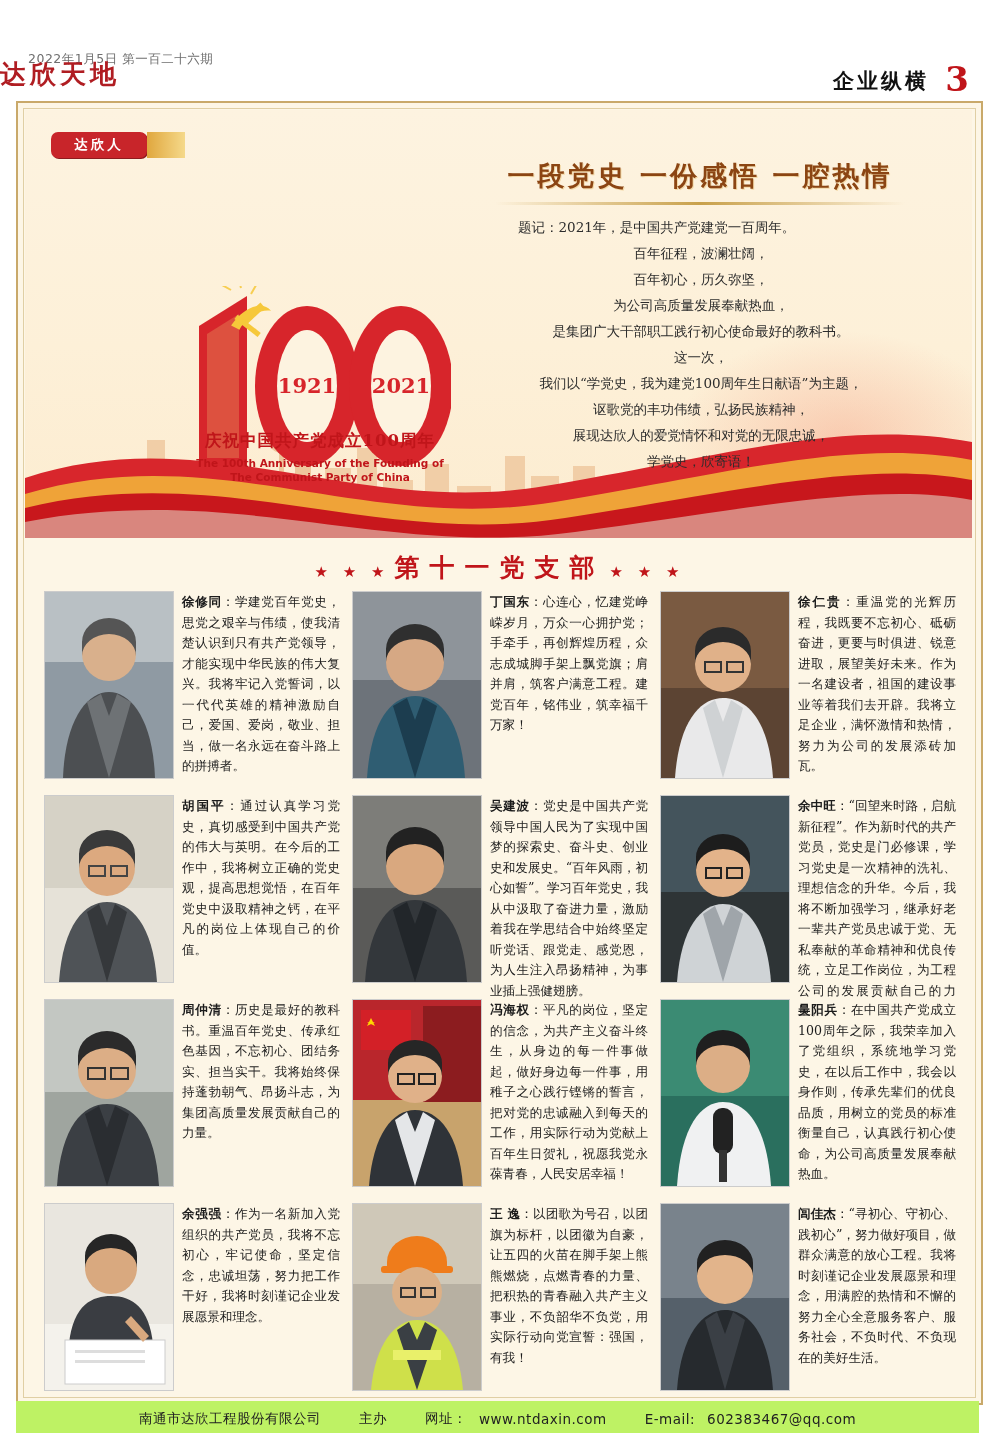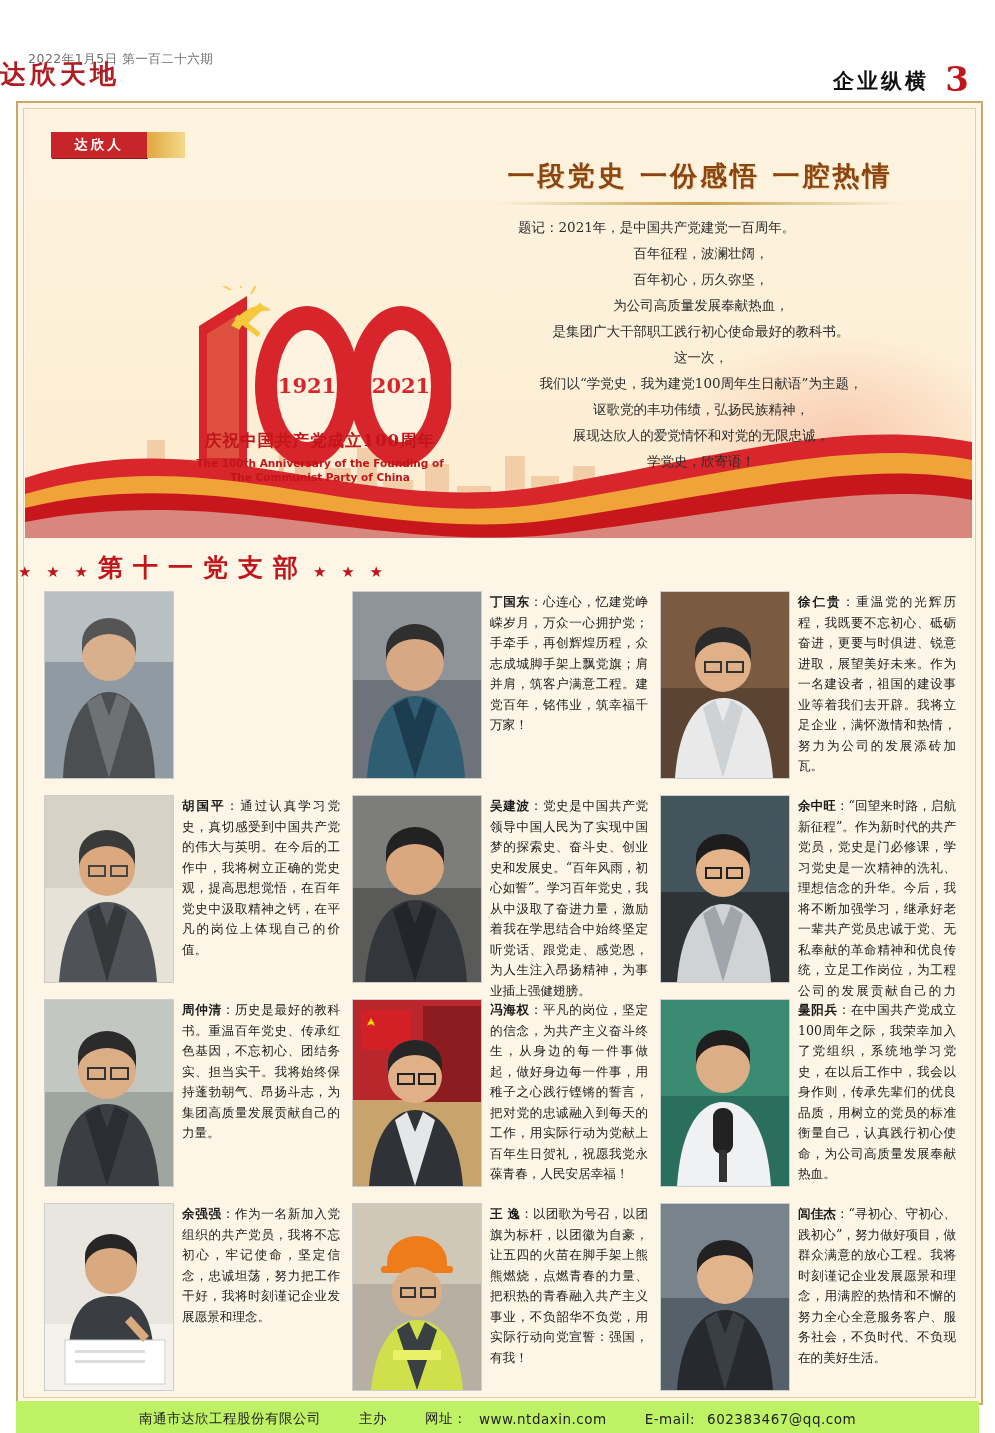--- a/index.html
+++ b/index.html
@@ -54,21 +54,21 @@
     position:absolute;right:-40px;top:220px;width:340px;height:220px;
     background:radial-gradient(ellipse at center,rgba(240,120,90,.30),rgba(240,120,90,0) 70%);
   }
   
   .skyline{position:absolute;left:0;bottom:0;width:947px;height:170px;}
   
   .ribbon{position:absolute;left:0;bottom:0;width:947px;height:130px;}
 
   .tag{
     position:absolute;left:26px;top:22px;width:96px;height:26px;
-    background:#c8252a;border-radius:0;color:#fff;
+    background:#c8252a;border-radius:7px;color:#fff;
     font-size:13.5px;font-weight:700;letter-spacing:3px;
     display:flex;align-items:center;justify-content:center;
     box-shadow:1px 1px 0 #8e1b1e;
   }
   .tag-tail{
     position:absolute;left:122px;top:22px;width:38px;height:26px;
     background:linear-gradient(90deg,#e0a73e,#f5d98a);
   }
 
   
@@ -96,21 +96,21 @@
   }
   .preface{
     position:absolute;left:455px;top:104px;width:442px;
     font-family:"DejaVu Serif","Liberation Serif",serif;
     font-size:13.5px;color:#2c2c2c;line-height:26px;text-align:center;
   }
   .preface div:first-child{text-align:left;padding-left:38px;}
 
   
   .branch{
-    position:absolute;left:0;top:448px;width:963px;
+    position:absolute;left:0;top:448px;width:963px;text-align:center;
   }
   .branch-text{
     font-family:"DejaVu Serif","Liberation Serif",serif;
     font-size:25px;font-weight:700;color:#c0151a;letter-spacing:10px;
   }
   .stars{color:#c0151a;font-size:15px;letter-spacing:5px;vertical-align:middle;}
 
   
   .grid{
     position:absolute;left:26px;top:488px;width:912px;
@@ -267,20 +267,23 @@
         <div class="photo">
           <svg width="128" height="186" viewBox="0 0 128 186">
             <rect width="128" height="186" fill="#8f9aa3"></rect>
             <rect y="0" width="128" height="70" fill="#b9c0c4"></rect>
             <circle cx="64" cy="62" r="27" fill="#d9b08c"></circle>
             <path d="M37,64 a27,22 0 0 1 54,0 l0,-14 a27,24 0 0 0 -54,0 Z" fill="#555"></path>
             <path d="M18,186 C20,128 42,100 64,100 C86,100 108,128 110,186 Z" fill="#4c4f52"></path>
             <path d="M56,102 L64,124 L72,102 L86,110 L64,186 L42,110 Z" fill="#6e7275"></path>
           </svg>
         </div>
+        <div class="txt">
+          <b>徐修同</b>：<span>学建党百年党史，思党之艰辛与伟绩，使我清楚认识到只有共产党领导，才能实现中华民族的伟大复兴。我将牢记入党誓词，以一代代英雄的精神激励自己，爱国、爱岗，敬业、担当，做一名永远在奋斗路上的拼搏者。</span>
+        </div>
       </div>
 
       <div class="cell left">
         <div class="photo">
           <svg width="128" height="186" viewBox="0 0 128 186">
             <rect width="128" height="186" fill="#6d737a"></rect>
             <rect width="128" height="88" fill="#8e949a"></rect>
             <circle cx="62" cy="70" r="29" fill="#d6a884"></circle>
             <path d="M33,70 a29,23 0 0 1 58,0 l0,-13 a29,25 0 0 0 -58,0 Z" fill="#2f2f2f"></path>
             <path d="M14,186 C18,126 40,104 62,104 C86,104 108,126 112,186 Z" fill="#2f5d72"></path>

